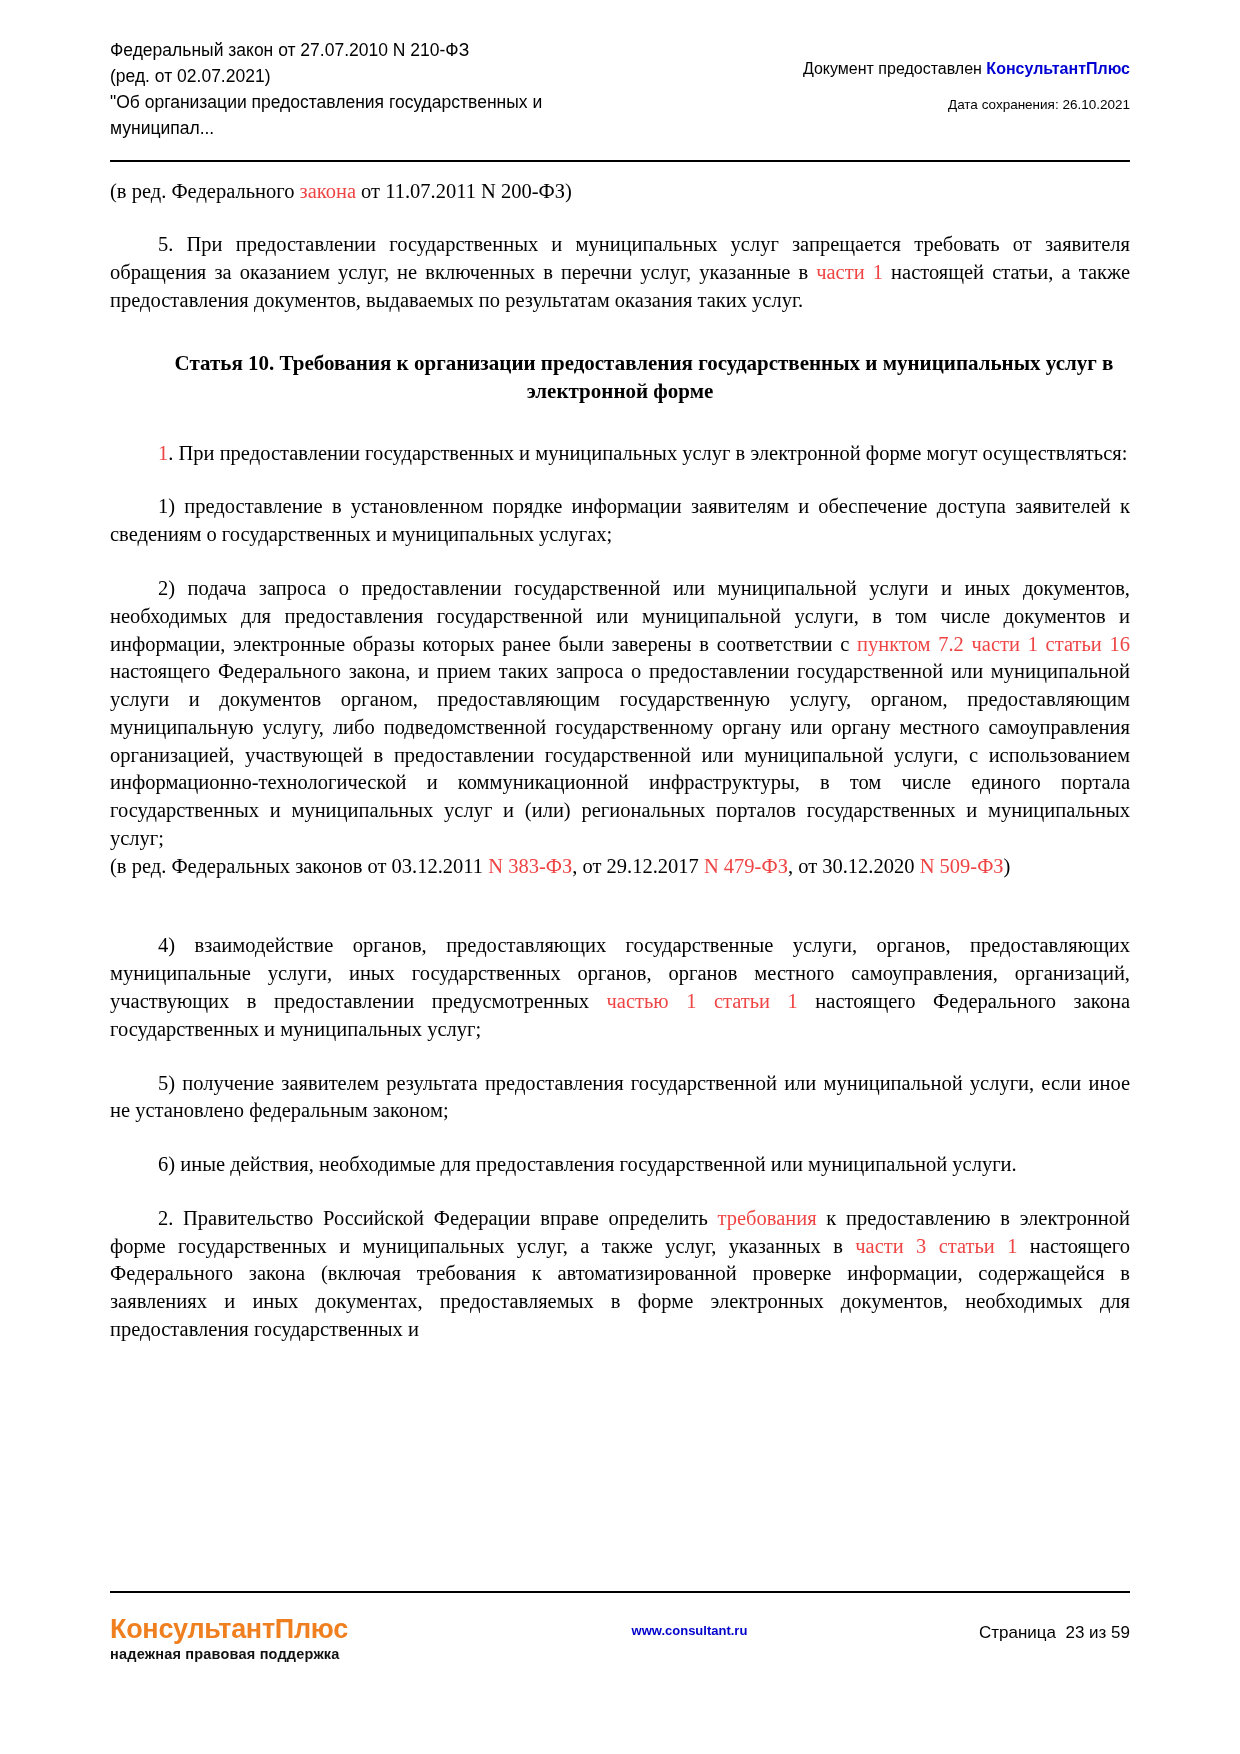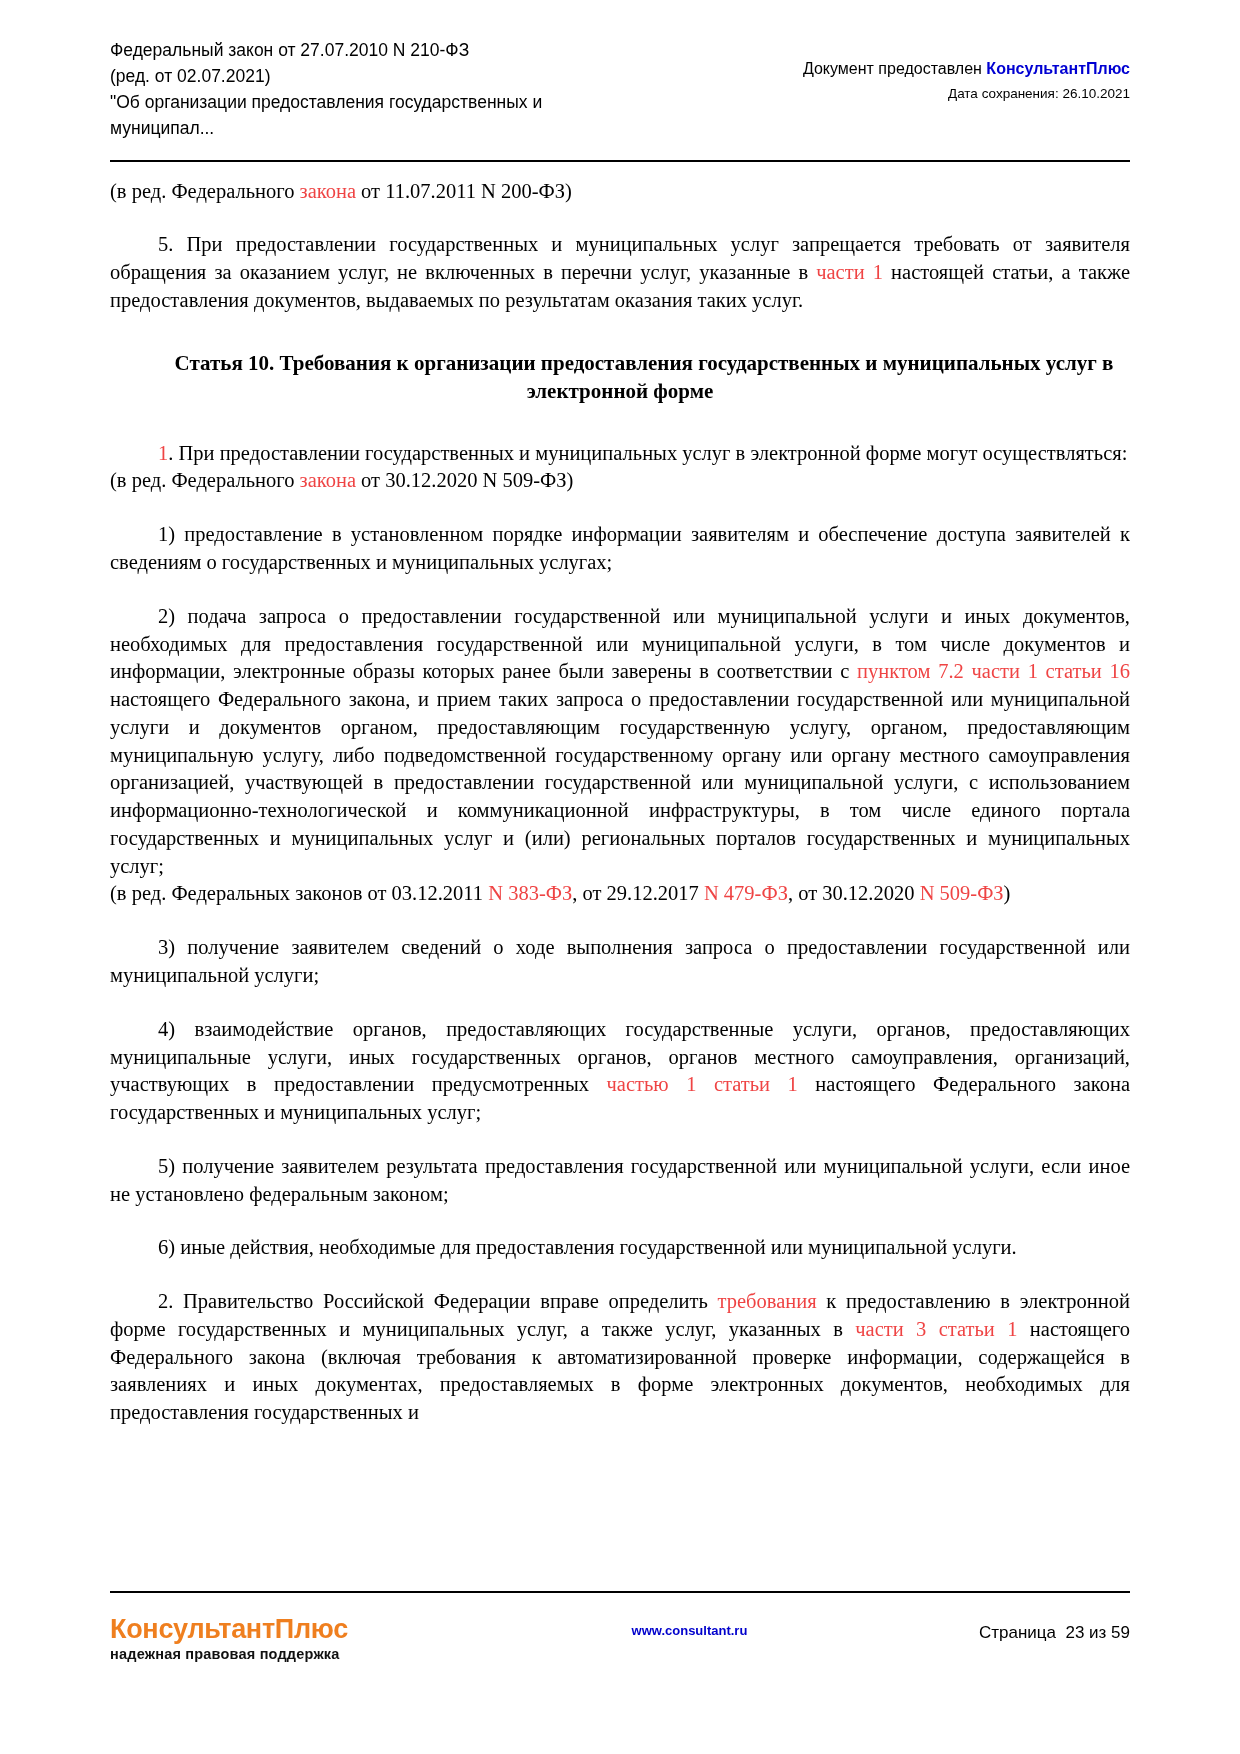--- a/index.html
+++ b/index.html
@@ -41,21 +41,21 @@
     color: #000000;
     white-space: nowrap;
   }
   .brand-inline {
     color: #0000d2;
     font-weight: bold;
   }
   .saved-line {
     font-size: 13.5px;
     color: #000000;
-    margin-top: 8px;
+    margin-top: 19px;
     white-space: nowrap;
   }
 
   .rule-top {
     border: 0;
     border-top: 2.2px solid #000000;
     margin: 18px 0 0 0;
   }
 
   
@@ -164,35 +164,33 @@
     <p class="para indent"><span>5. При предоставлении государственных и муниципальных услуг запрещается требовать от заявителя обращения за оказанием услуг, не включенных в перечни услуг, указанные в </span><span class="lnk">части 1</span><span> настоящей статьи, а также предоставления документов, выдаваемых по результатам оказания таких услуг.</span></p>
 
     <div class="gap-lg"></div>
 
     <h2 class="article-title">Статья 10. Требования к организации предоставления государственных и муниципальных услуг в электронной форме</h2>
 
     <div class="gap-lg"></div>
 
     <p class="para indent"><span class="lnk">1</span><span>. При предоставлении государственных и муниципальных услуг в электронной форме могут осуществляться:</span></p>
 
-    <p class="para"><span>(в ред. Федерального </span><span class="lnk">закона</span><span> от 30.12.2020 N 509-ФЗ)</span></p>
 
     <div class="gap-md"></div>
 
     <p class="para indent">1) предоставление в установленном порядке информации заявителям и обеспечение доступа заявителей к сведениям о государственных и муниципальных услугах;</p>
 
     <div class="gap-md"></div>
 
     <p class="para indent"><span>2) подача запроса о предоставлении государственной или муниципальной услуги и иных документов, необходимых для предоставления государственной или муниципальной услуги, в том числе документов и информации, электронные образы которых ранее были заверены в соответствии с </span><span class="lnk">пунктом 7.2 части 1 статьи 16</span><span> настоящего Федерального закона, и прием таких запроса о предоставлении государственной или муниципальной услуги и документов органом, предоставляющим государственную услугу, органом, предоставляющим муниципальную услугу, либо подведомственной государственному органу или органу местного самоуправления организацией, участвующей в предоставлении государственной или муниципальной услуги, с использованием информационно-технологической и коммуникационной инфраструктуры, в том числе единого портала государственных и муниципальных услуг и (или) региональных порталов государственных и муниципальных услуг;</span></p>
 
     <p class="para"><span>(в ред. Федеральных законов от 03.12.2011 </span><span class="lnk">N 383-ФЗ</span><span>, от 29.12.2017 </span><span class="lnk">N 479-ФЗ</span><span>, от 30.12.2020 </span><span class="lnk">N 509-ФЗ</span><span>)</span></p>
 
     <div class="gap-md"></div>
 
-    <p class="para indent">3) получение заявителем сведений о ходе выполнения запроса о предоставлении государственной или муниципальной услуги;</p>
 
     <div class="gap-md"></div>
 
     <p class="para indent"><span>4) взаимодействие органов, предоставляющих государственные услуги, органов, предоставляющих муниципальные услуги, иных государственных органов, органов местного самоуправления, организаций, участвующих в предоставлении предусмотренных </span><span class="lnk">частью 1 статьи 1</span><span> настоящего Федерального закона государственных и муниципальных услуг;</span></p>
 
     <div class="gap-md"></div>
 
     <p class="para indent">5) получение заявителем результата предоставления государственной или муниципальной услуги, если иное не установлено федеральным законом;</p>
 
     <div class="gap-md"></div>

